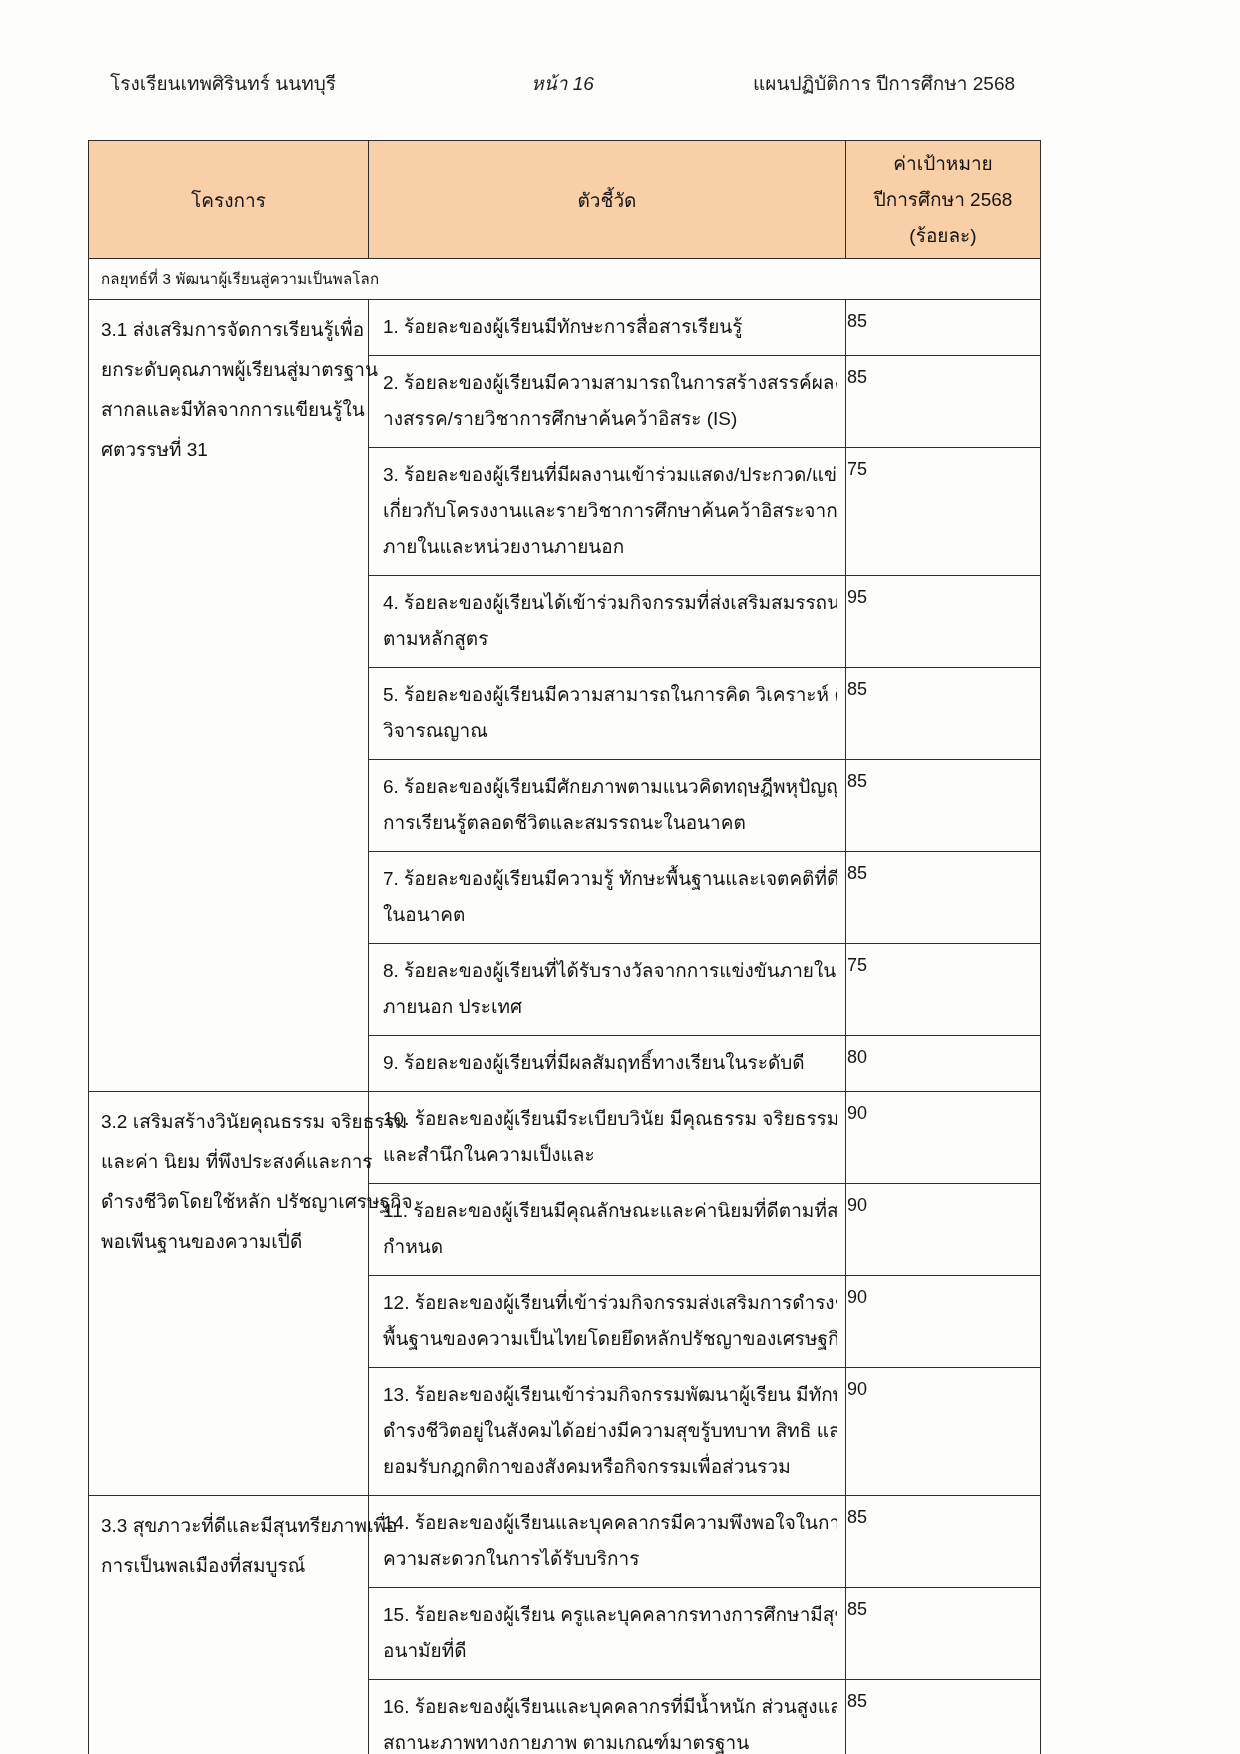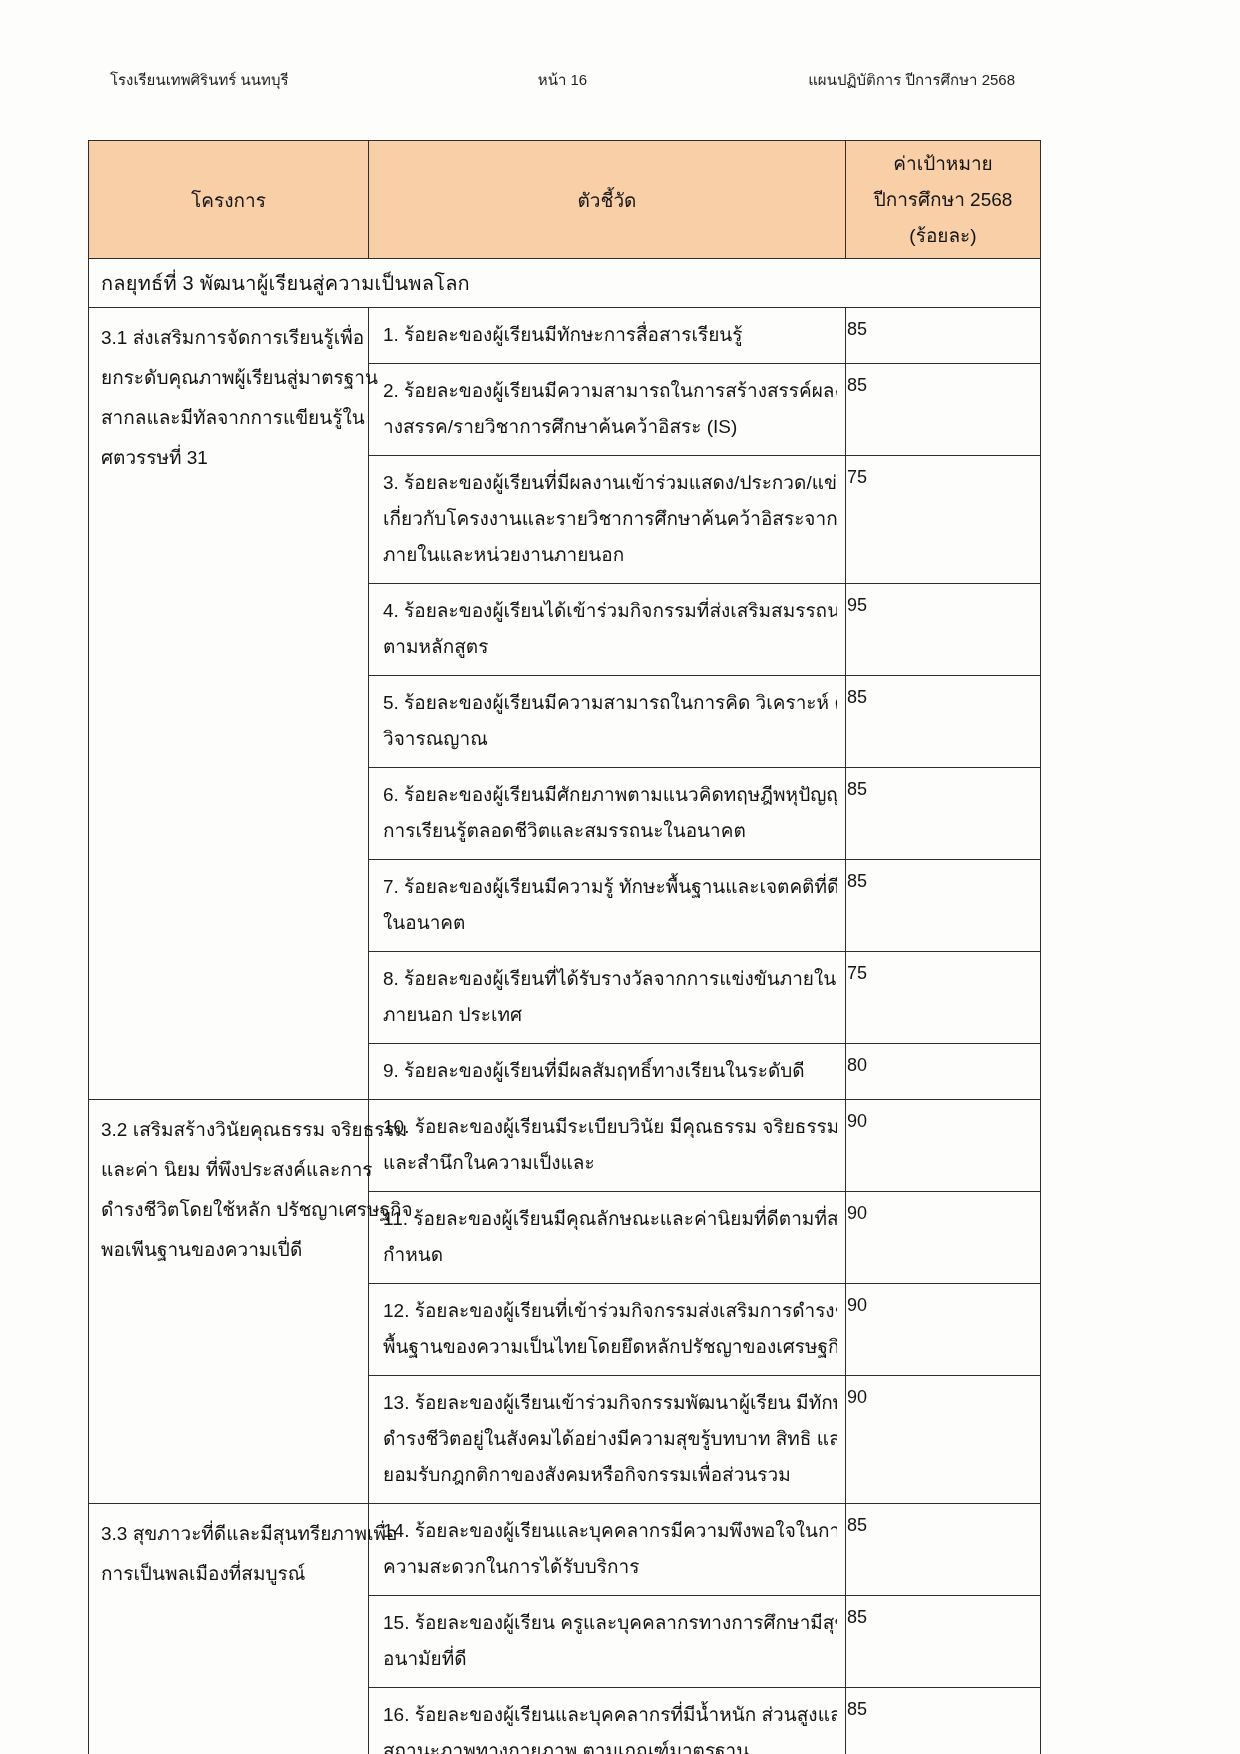--- a/index.html
+++ b/index.html
@@ -17,24 +17,24 @@
     overflow:hidden;
   }
   
   .doc-header{
     position:absolute;
     top:68px;
     left:110px;
     width:905px;
     display:flex;
     align-items:flex-end;
-    font-size:15px;
+    font-size:19px;
   }
   .doc-header .left{flex:1;text-align:left;}
-  .doc-header .center{flex:0 0 auto;text-align:center;}
+  .doc-header .center{flex:0 0 auto;text-align:center;font-style:italic;}
   .doc-header .right{flex:1;text-align:right;}
   
   .table-wrap{
     position:absolute;
     top:140px;
     left:88px;
     width:952px;
   }
   table{
     width:100%;
@@ -58,21 +58,21 @@
     vertical-align:middle;
     text-align:center;
     padding:4px 8px;
   }
   .target-header-line{
     display:block;
     line-height:36px;
   }
   .section-cell{
     padding:8px 10px 8px 12px;
-    font-size:20px;
+    font-size:15px;
     letter-spacing:0.2px;
     margin-top:10px;
   }
   .project-cell{
     padding:10px 8px 8px 12px;
   }
   .project-cell .pline{
     line-height:40px;
     white-space:nowrap;
   }

